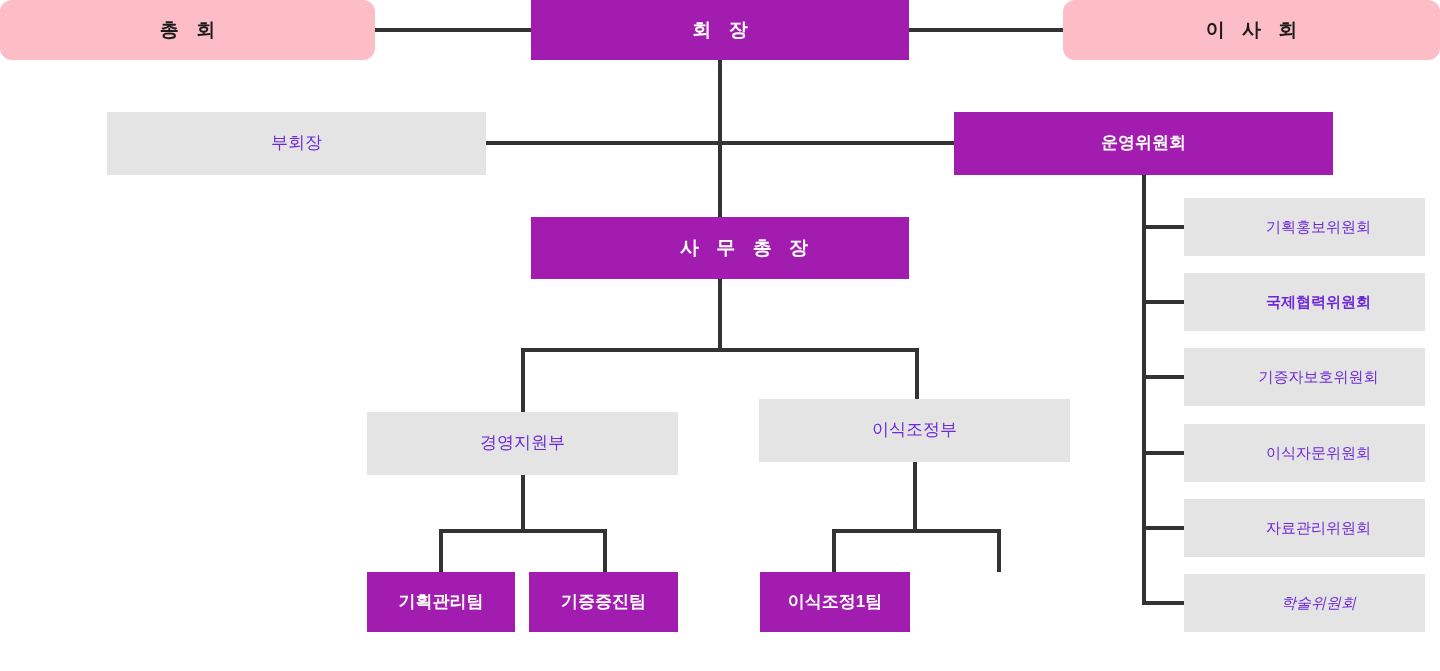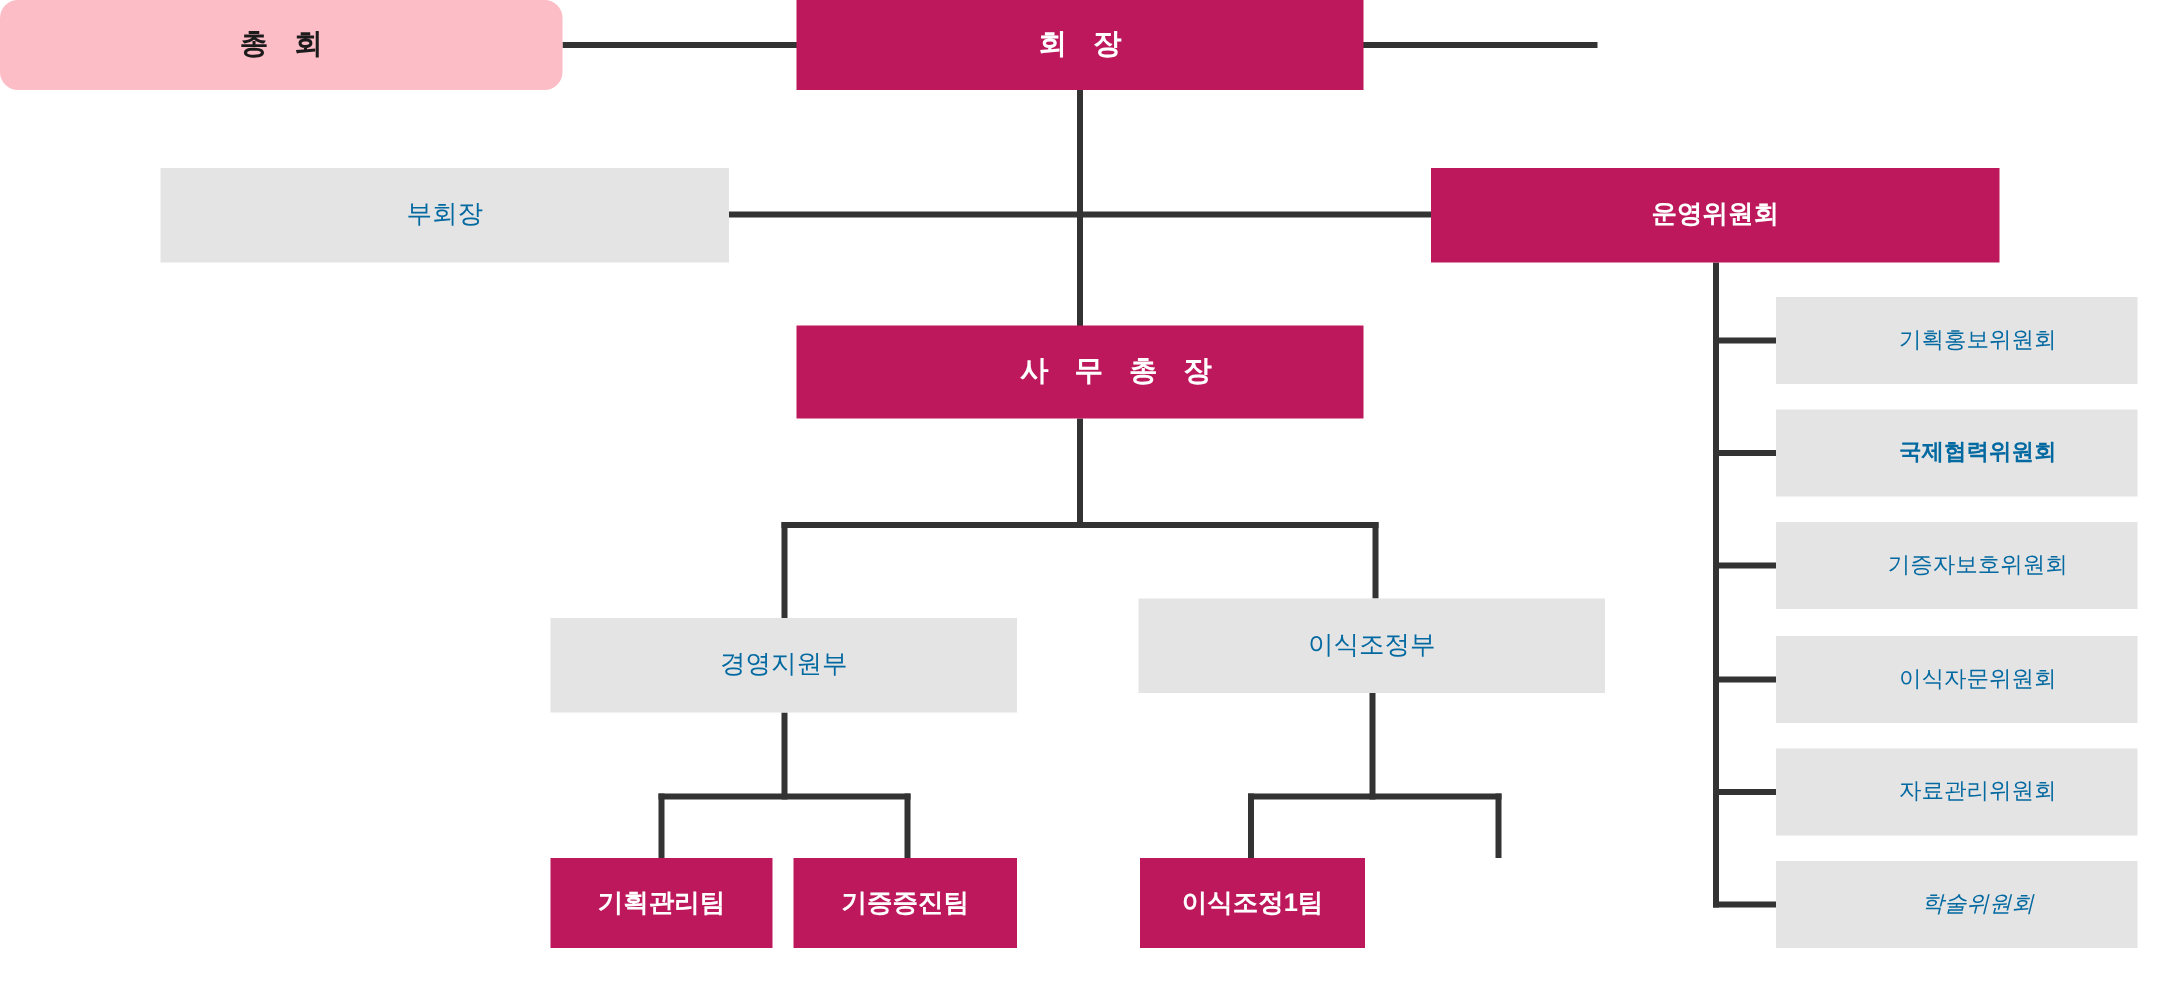--- a/index.html
+++ b/index.html
@@ -23,33 +23,33 @@
     display: flex;
     align-items: center;
     justify-content: center;
     text-align: center;
     line-height: 1.2;
     z-index: 2;
   }
 
   
   .node.red {
-    background: #be185d;
+    background: #a21caf;
     color: #ffffff;
     font-weight: 700;
   }
   .node.pink {
     background: #fdbdc6;
     color: #1b1b1b;
     font-weight: 700;
     border-radius: 12px;
   }
   .node.gray {
     background: #e4e4e4;
-    color: #0369a1;
+    color: #6d28d9;
     font-weight: 400;
   }
 
   
   .t-top      { font-size: 19px; letter-spacing: 6px; text-indent: 6px; }
   .t-sec      { font-size: 19px; letter-spacing: 6px; text-indent: 6px; }
   .t-mid      { font-size: 17px; letter-spacing: 0px; }
   .t-dept     { font-size: 17px; font-weight: 400; }
   .t-team     { font-size: 17px; font-weight: 700; }
   .t-comm     { font-size: 15px; font-weight: 400; padding-left: 28px; }
@@ -99,20 +99,21 @@
   <div class="ln h" style="left:1142px; top:300px; width:44px;"></div>
   <div class="ln h" style="left:1142px; top:375px; width:44px;"></div>
   <div class="ln h" style="left:1142px; top:451px; width:44px;"></div>
   <div class="ln h" style="left:1142px; top:526px; width:44px;"></div>
   <div class="ln h" style="left:1142px; top:601px; width:44px;"></div>
 
   <div class="node pink t-top" style="left:0px; top:0px; width:375px; height:60px;">총 회</div>
 
   <div class="node red t-top" style="left:531px; top:0px; width:378px; height:60px;">회 장</div>
 
+  <div class="node pink t-top" style="left:1063px; top:0px; width:377px; height:60px;">이 사 회</div>
 
   <div class="node gray t-mid" style="left:107px; top:112px; width:379px; height:63px;">부회장</div>
 
   <div class="node red t-mid" style="left:954px; top:112px; width:379px; height:63px;">운영위원회</div>
 
   <div class="node red t-sec" style="left:531px; top:217px; width:378px; height:62px;padding-left:48px;">사 무 총 장</div>
 
   <div class="node gray t-dept" style="left:367px; top:412px; width:311px; height:63px;">경영지원부</div>
 
   <div class="node gray t-dept" style="left:759px; top:399px; width:311px; height:63px;">이식조정부</div>

